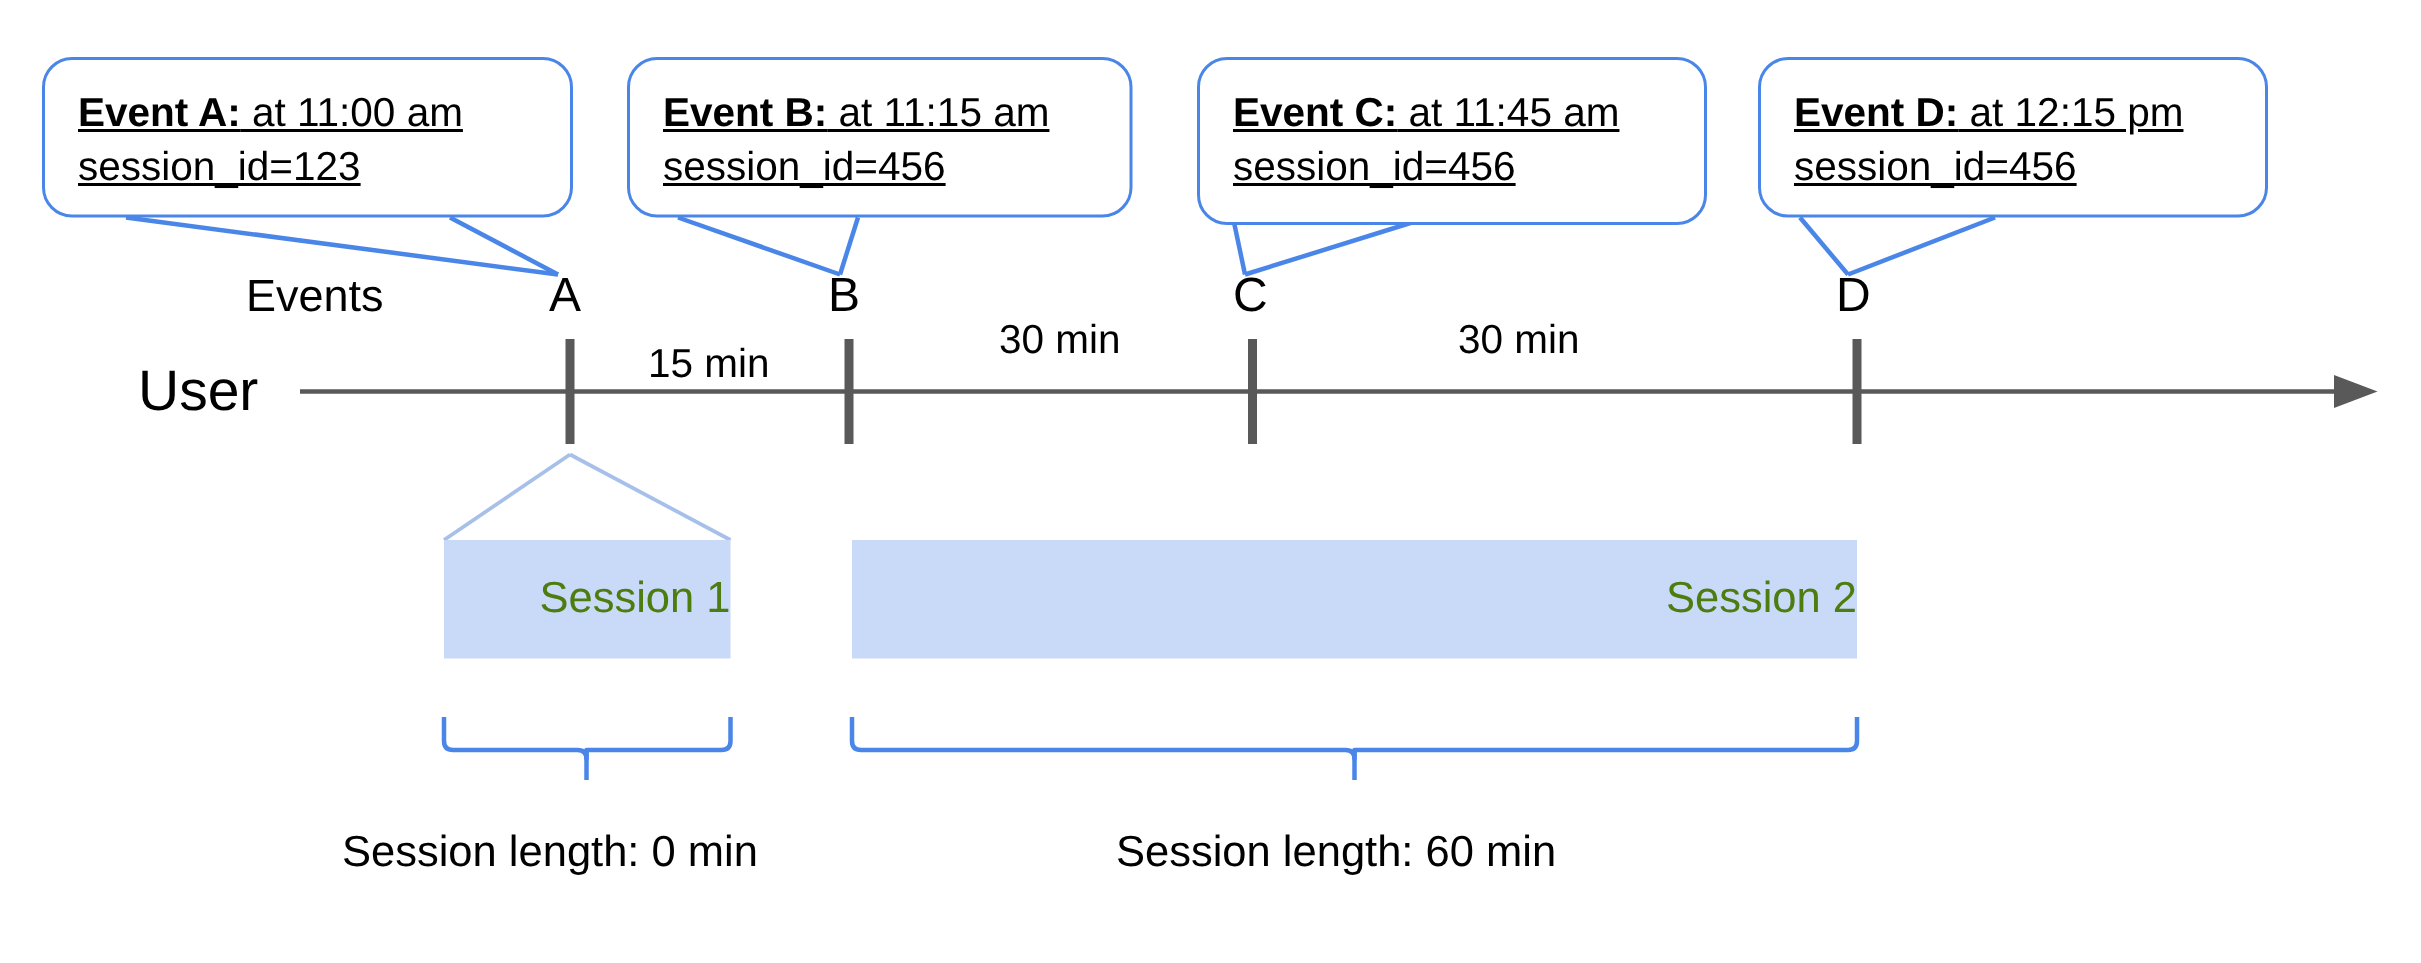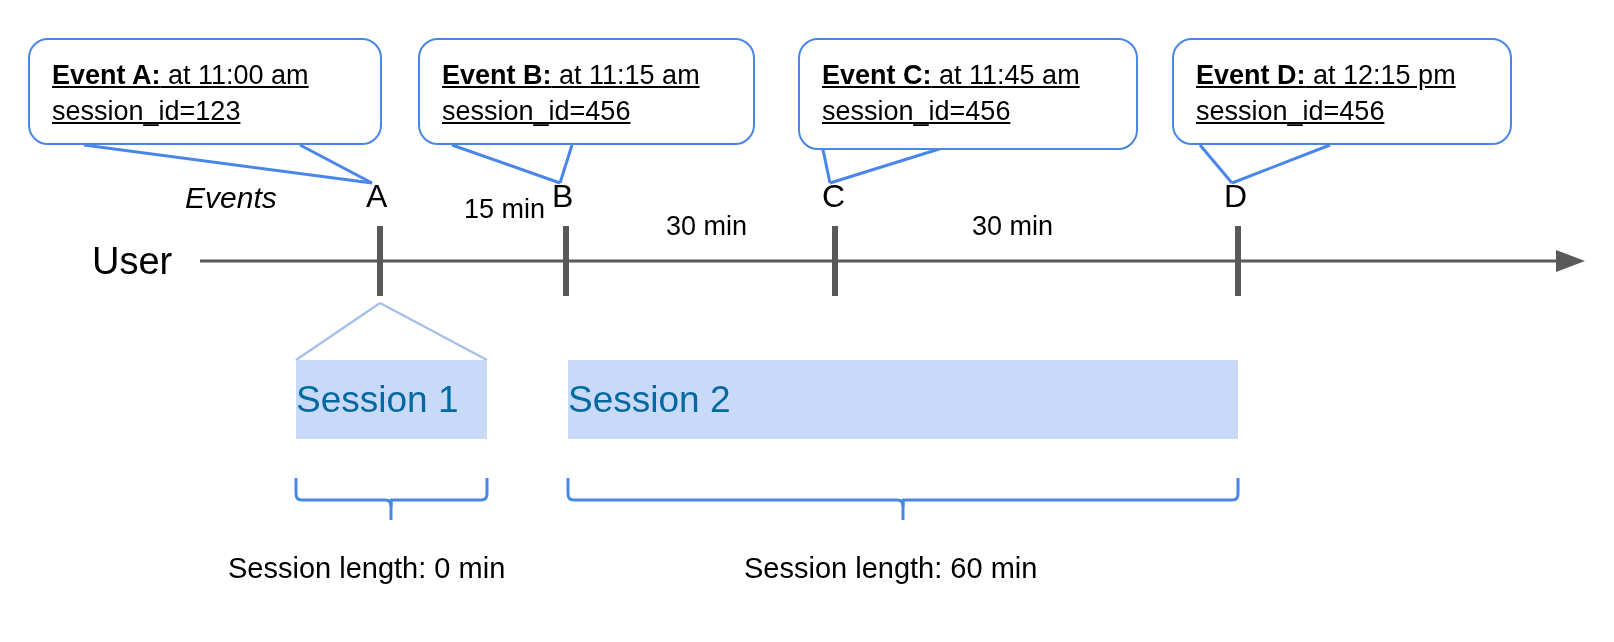--- a/index.html
+++ b/index.html
@@ -71,23 +71,23 @@
   .lbl-session-len {
     font-size: 29px;
   }
 
   
   .session-bar {
     position: absolute;
     background: #c9daf8;
     display: flex;
     align-items: center;
-    justify-content: flex-start;
-    font-size: 37px;
-    color: #0369a1;
+    justify-content: flex-end;
+    font-size: 29px;
+    color: #4d7c0f;
     z-index: 2;
   }
 </style>
 </head>
 <body>
 
 <div id="stage">
 
   <svg id="vector-layer" viewBox="0 0 1614 642">
 
@@ -148,28 +148,28 @@
     <span class="cline2">session_id=456</span>
   </div>
 
   <div class="callout" style="left:1172px;top:38px;  width:340px; height:107px;">
     <span class="ctitle">Event D:</span><span> at 12:15 pm</span>
     <span class="cline2">session_id=456</span>
   </div>
 
   <div class="lbl lbl-user" style="left:92px; top:240px;">User</div>
 
-  <div class="lbl lbl-events" style="left:185px; top:181px;font-style:italic;">Events</div>
+  <div class="lbl lbl-events" style="left:164px; top:181px;">Events</div>
 
   <div class="lbl lbl-marker" style="left:366px;  top:178px;">A</div>
   <div class="lbl lbl-marker" style="left:552px;  top:178px;">B</div>
   <div class="lbl lbl-marker" style="left:822px;  top:178px;">C</div>
   <div class="lbl lbl-marker" style="left:1224px; top:178px;">D</div>
 
-  <div class="lbl lbl-gap" style="left:432px; top:194px;margin-left:32px;">15 min</div>
+  <div class="lbl lbl-gap" style="left:432px; top:227px;">15 min</div>
   <div class="lbl lbl-gap" style="left:666px; top:211px;">30 min</div>
   <div class="lbl lbl-gap" style="left:972px; top:211px;">30 min</div>
 
   <div class="session-bar" style="left:296px; top:360px; width:191px; height:79px;">
     <span>Session 1</span>
   </div>
 
   <div class="session-bar" style="left:568px; top:360px; width:670px; height:79px;">
     <span>Session 2</span>
   </div>

